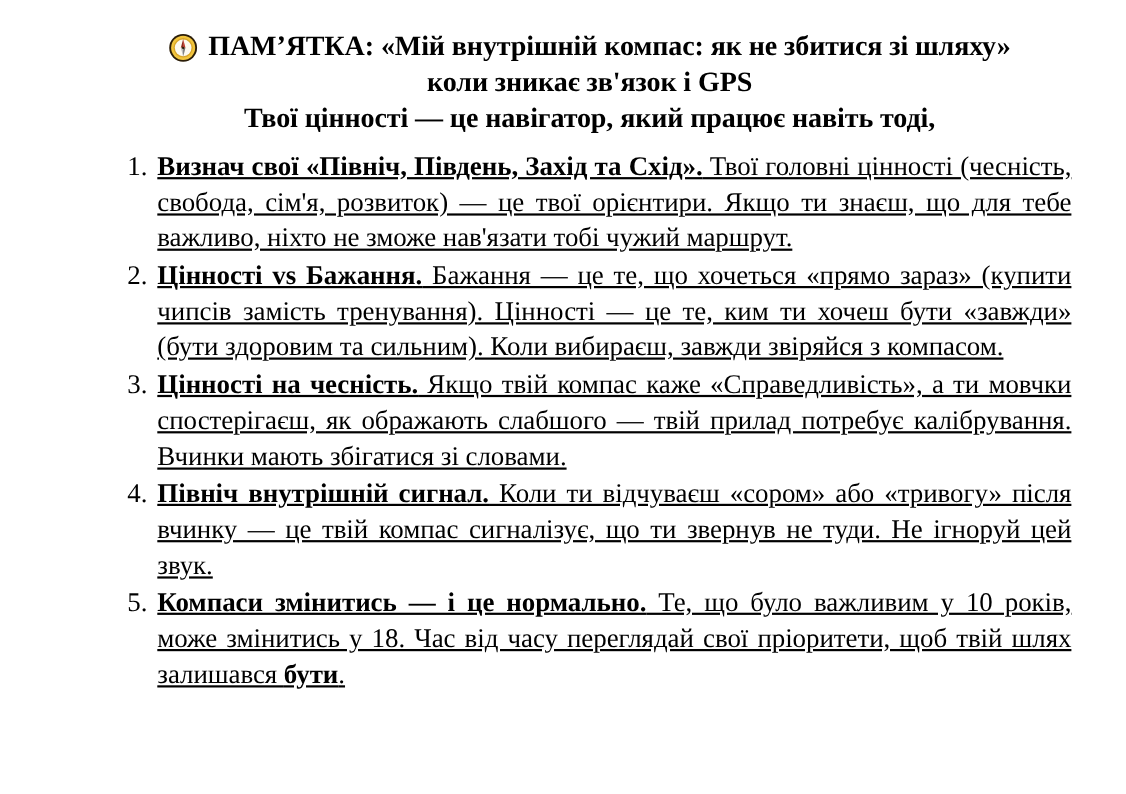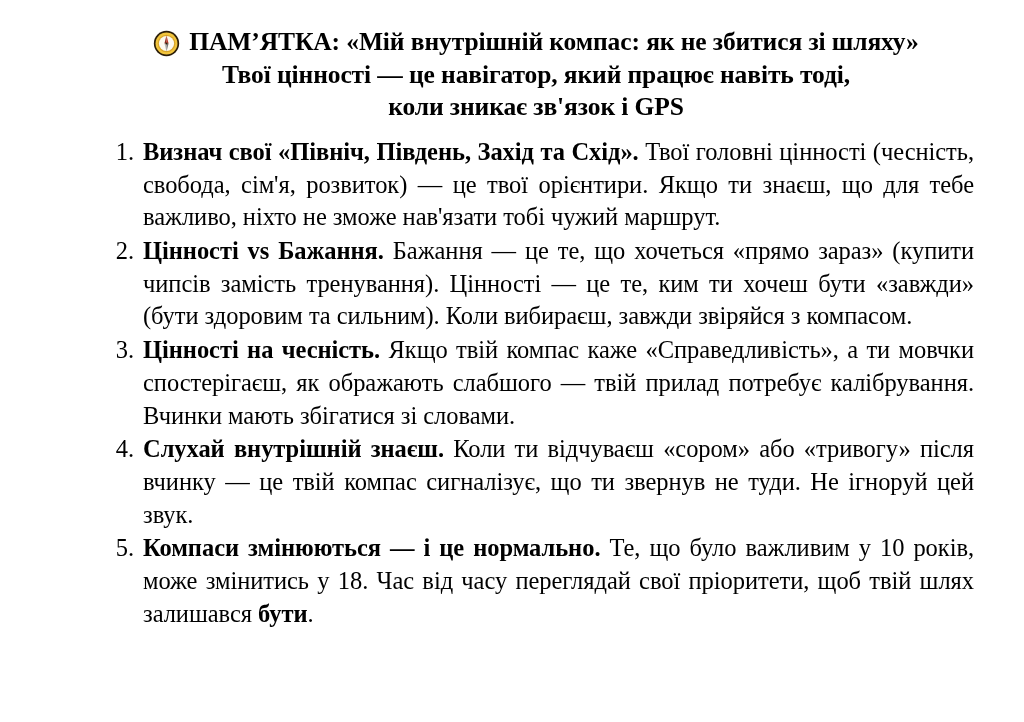--- a/index.html
+++ b/index.html
@@ -53,20 +53,21 @@
     position: relative;
     top: 1px;
   }
 
   
   ol.memo-list {
     list-style: none;
     margin: 12px 0 0 0;
     padding: 0;
     counter-reset: memo;
+    text-decoration: underline;
   }
   ol.memo-list > li {
     counter-increment: memo;
     position: relative;
     padding-left: 45px;
     margin: 0 0 1px 0;
     font-size: 24.5px;
     line-height: 1.335;
     text-align: justify;
     text-justify: inter-word;
@@ -106,41 +107,41 @@
           <polygon points="32,13 37,32 32,32" fill="#c0392b"></polygon>
           <polygon points="32,13 27,32 32,32" fill="#8e2a20"></polygon>
           <polygon points="32,51 27,32 32,32" fill="#bdbdbd"></polygon>
           <polygon points="32,51 37,32 32,32" fill="#757575"></polygon>
           <circle cx="32" cy="32" r="2.6" fill="#2b1d08"></circle>
         </svg>
       </span>
       <span>ПАМ’ЯТКА: «Мій внутрішній компас: як не збитися зі шляху»</span>
     </div>
 
+    <div class="title-line">коли зникає зв'язок і GPS</div>
     <div class="title-line">Твої цінності — це навігатор, який працює навіть тоді,</div>
-    <div class="title-line">коли зникає зв'язок і GPS</div>
   </div>
 
   <ol class="memo-list">
 
     <li>
       <span class="lead">Визнач свої «Північ, Південь, Захід та Схід».</span><span> Твої головні цінності (чесність, свобода, сім'я, розвиток) — це твої орієнтири. Якщо ти знаєш, що для тебе важливо, ніхто не зможе нав'язати тобі чужий маршрут.</span>
     </li>
 
     <li>
       <span class="lead">Цінності vs Бажання.</span><span> Бажання — це те, що хочеться «прямо зараз» (купити чипсів замість тренування). Цінності — це те, ким ти хочеш бути «завжди» (бути здоровим та сильним). Коли вибираєш, завжди звіряйся з компасом.</span>
     </li>
 
     <li>
       <span class="lead">Цінності на чесність.</span><span> Якщо твій компас каже «Справедливість», а ти мовчки спостерігаєш, як ображають слабшого — твій прилад потребує калібрування. Вчинки мають збігатися зі словами.</span>
     </li>
 
     <li>
-      <span class="lead">Слухай внутрішній знаєш.</span><span> Коли ти відчуваєш «сором» або «тривогу» після вчинку — це твій компас сигналізує, що ти звернув не туди. Не ігноруй цей звук.</span>
+      <span class="lead">Північ внутрішній сигнал.</span><span> Коли ти відчуваєш «сором» або «тривогу» після вчинку — це твій компас сигналізує, що ти звернув не туди. Не ігноруй цей звук.</span>
     </li>
 
     <li>
-      <span class="lead">Компаси змінюються — і це нормально.</span><span> Те, що було важливим у 10 років, може змінитись у 18. Час від часу переглядай свої пріоритети, щоб твій шлях залишався </span><span class="strong-end">бути</span><span>.</span>
+      <span class="lead">Компаси змінитись — і це нормально.</span><span> Те, що було важливим у 10 років, може змінитись у 18. Час від часу переглядай свої пріоритети, щоб твій шлях залишався </span><span class="strong-end">бути</span><span>.</span>
     </li>
 
   </ol>
 
 </div>
 
 </body></html>

